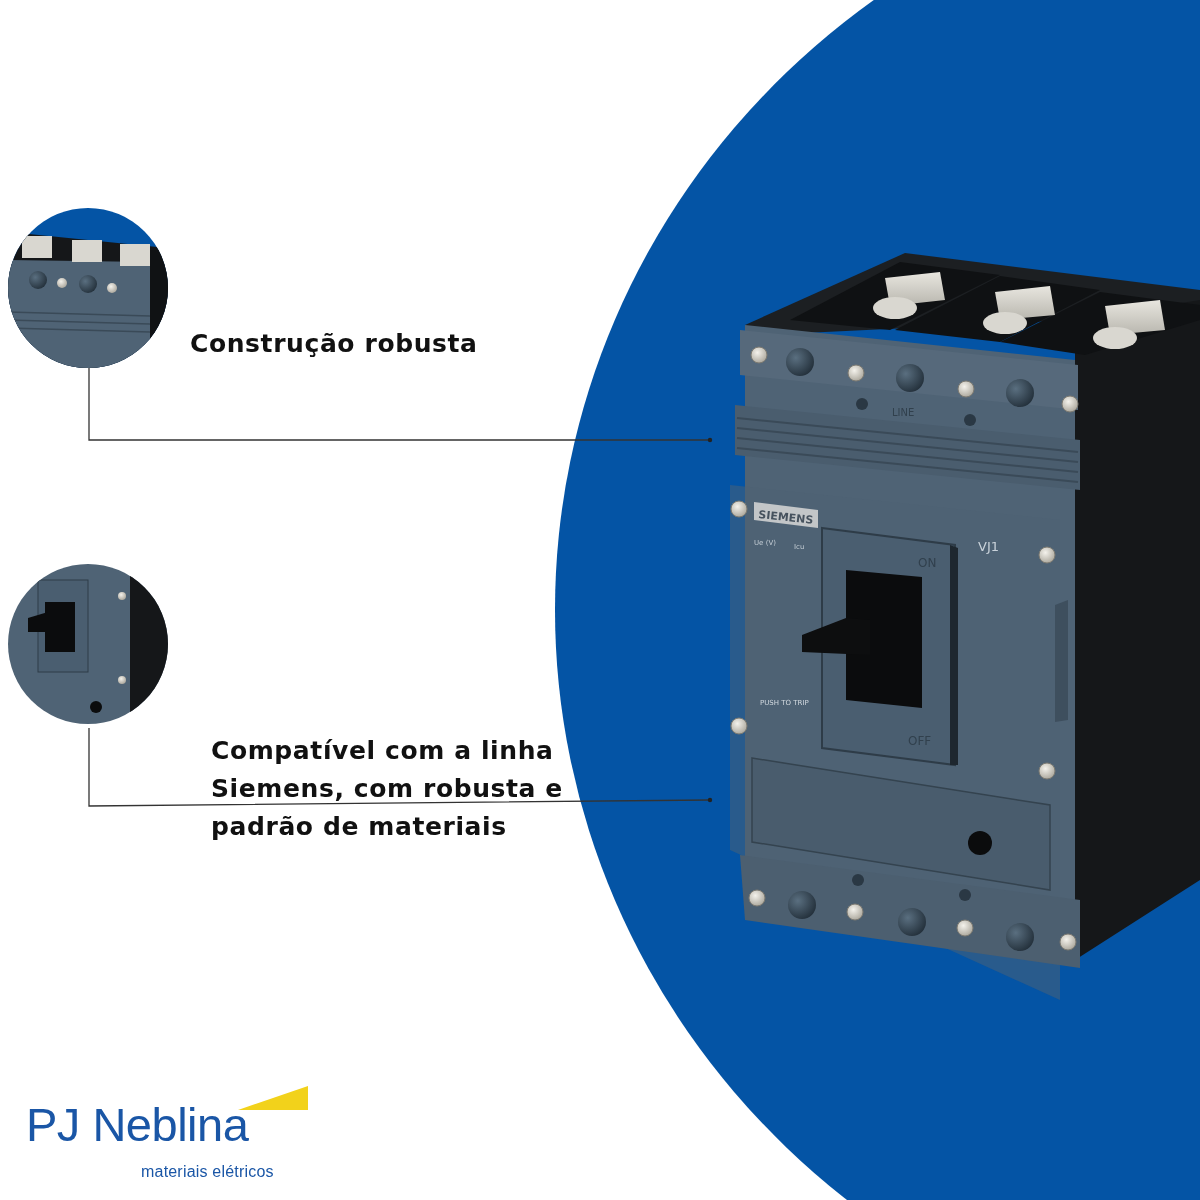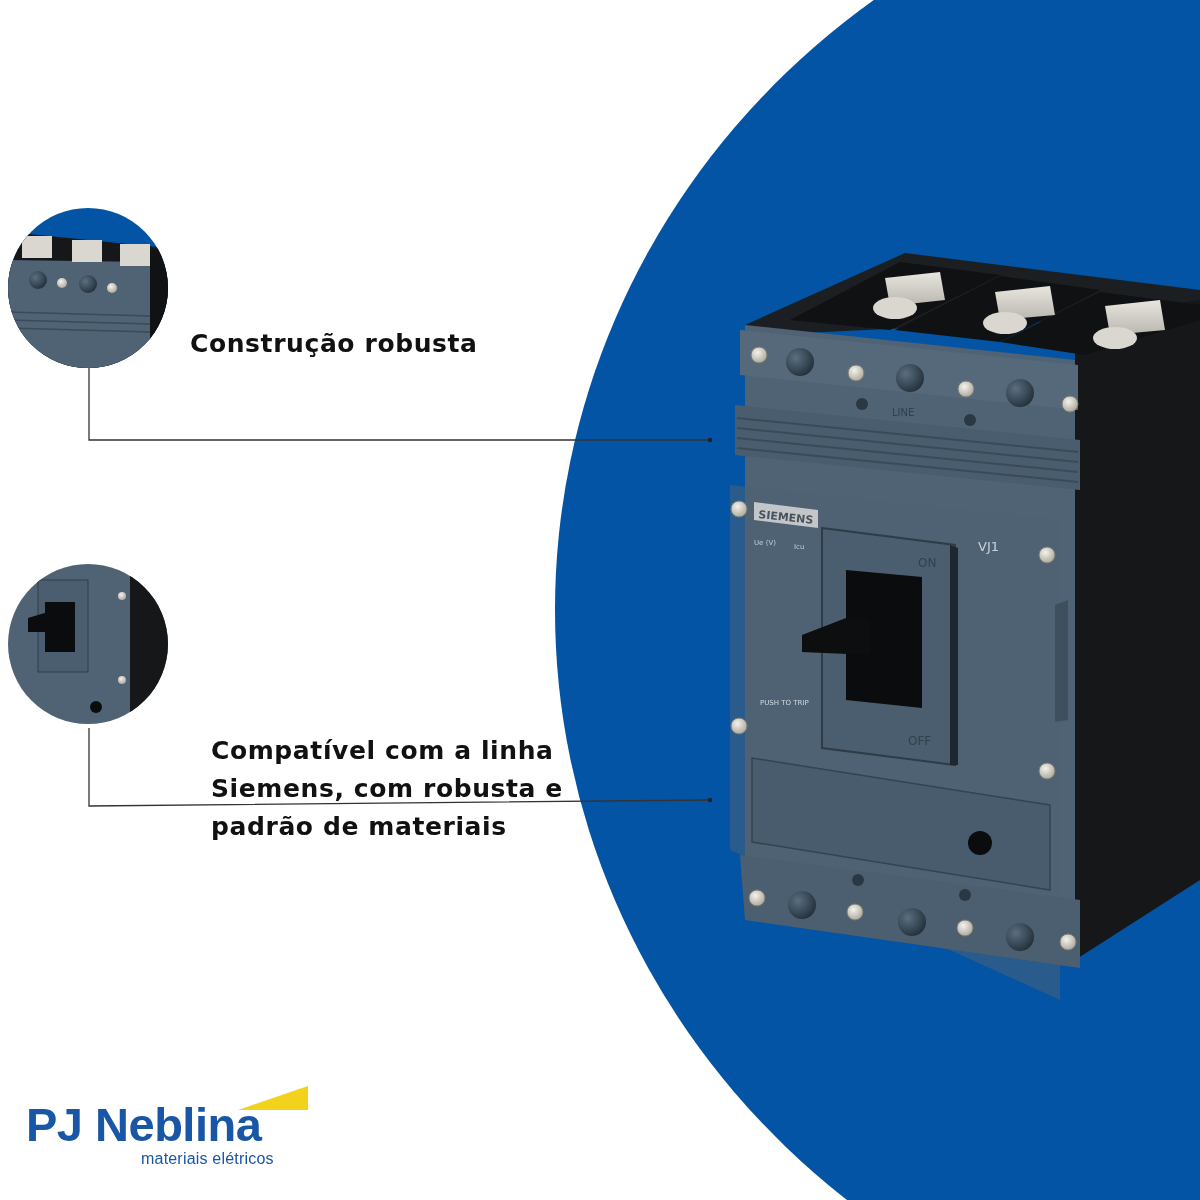--- a/index.html
+++ b/index.html
@@ -3,22 +3,22 @@
 <meta charset="utf-8">
 <style>
   html, body { margin: 0; padding: 0; }
   body { width: 1200px; height: 1200px; position: relative; overflow: hidden; background: #ffffff; font-family: "DejaVu Sans", sans-serif; }
   .bg-svg { position: absolute; left: 0; top: 0; width: 1200px; height: 1200px; }
   .feature-text { position: absolute; left: 190px; font-family: "DejaVu Sans", sans-serif; font-weight: bold; font-size: 25px; line-height: 38px; color: #111111; letter-spacing: 0.6px; margin: 0; }
   .feature-text span { display: block; white-space: nowrap; }
   #feature-1 { top: 325px; text-align: right; }
   #feature-2 { top: 732px; margin-left: 21px; }
   .logo { position: absolute; left: 26px; top: 1086px; width: 290px; height: 90px; }
-  .logo-main { position: absolute; left: 0; top: 14px; font-family: "Liberation Sans", sans-serif; font-weight: bold; font-size: 47px; color: #1a56a6; letter-spacing: -0.5px; line-height: 50px; white-space: nowrap; }
-  .logo-sub { position: absolute; left: 115px; top: 64px; font-family: "Liberation Sans", sans-serif; font-size: 16px; color: #1a56a6; white-space: nowrap; letter-spacing: 0.2px; }
+  .logo-main { position: absolute; left: 0; top: 14px; font-family: "Liberation Sans", sans-serif; font-weight: normal; font-size: 47px; color: #1a56a6; letter-spacing: -0.5px; line-height: 50px; white-space: nowrap; }
+  .logo-sub { position: absolute; left: 115px; top: 77px; font-family: "Liberation Sans", sans-serif; font-size: 16px; color: #1a56a6; white-space: nowrap; letter-spacing: 0.2px; }
   .logo-flag { position: absolute; right: 8px; top: 0; }
 </style>
 </head>
 <body>
 
 <svg class="bg-svg" viewBox="0 0 1200 1200" xmlns="http://www.w3.org/2000/svg">
   <defs>
     <clipPath id="thumbClip1">
         <circle cx="88" cy="288" r="80"></circle>
       </clipPath>

